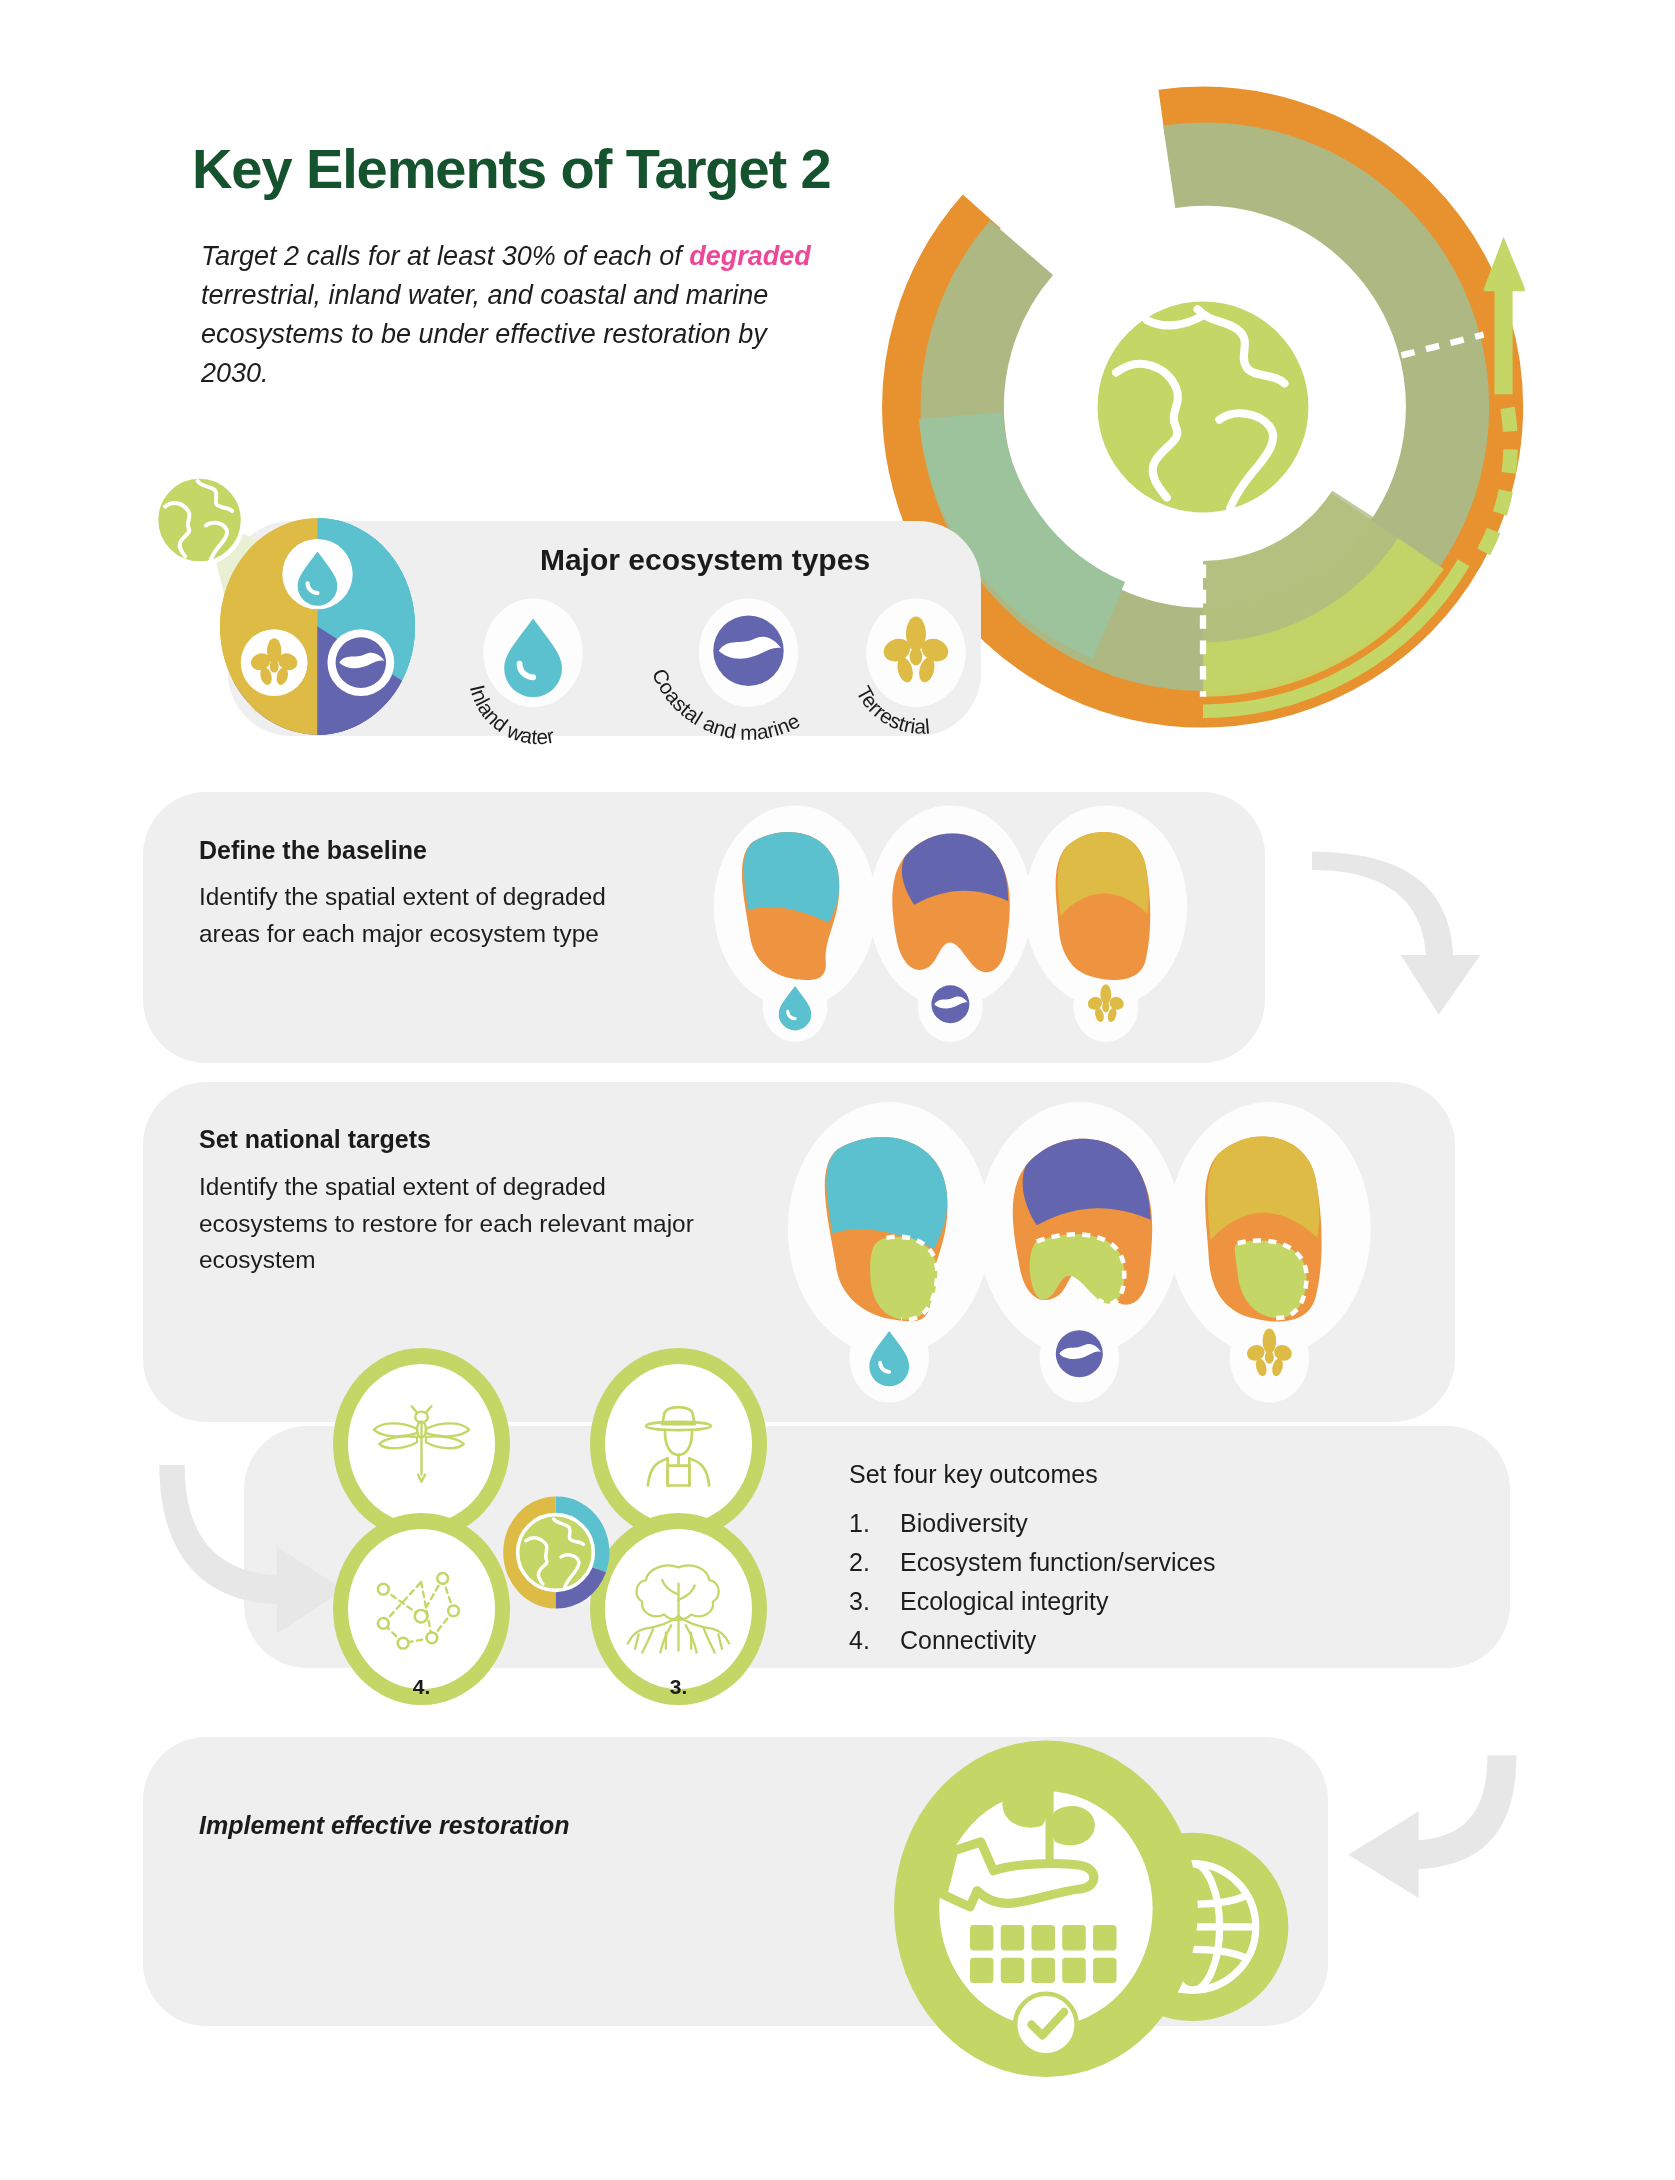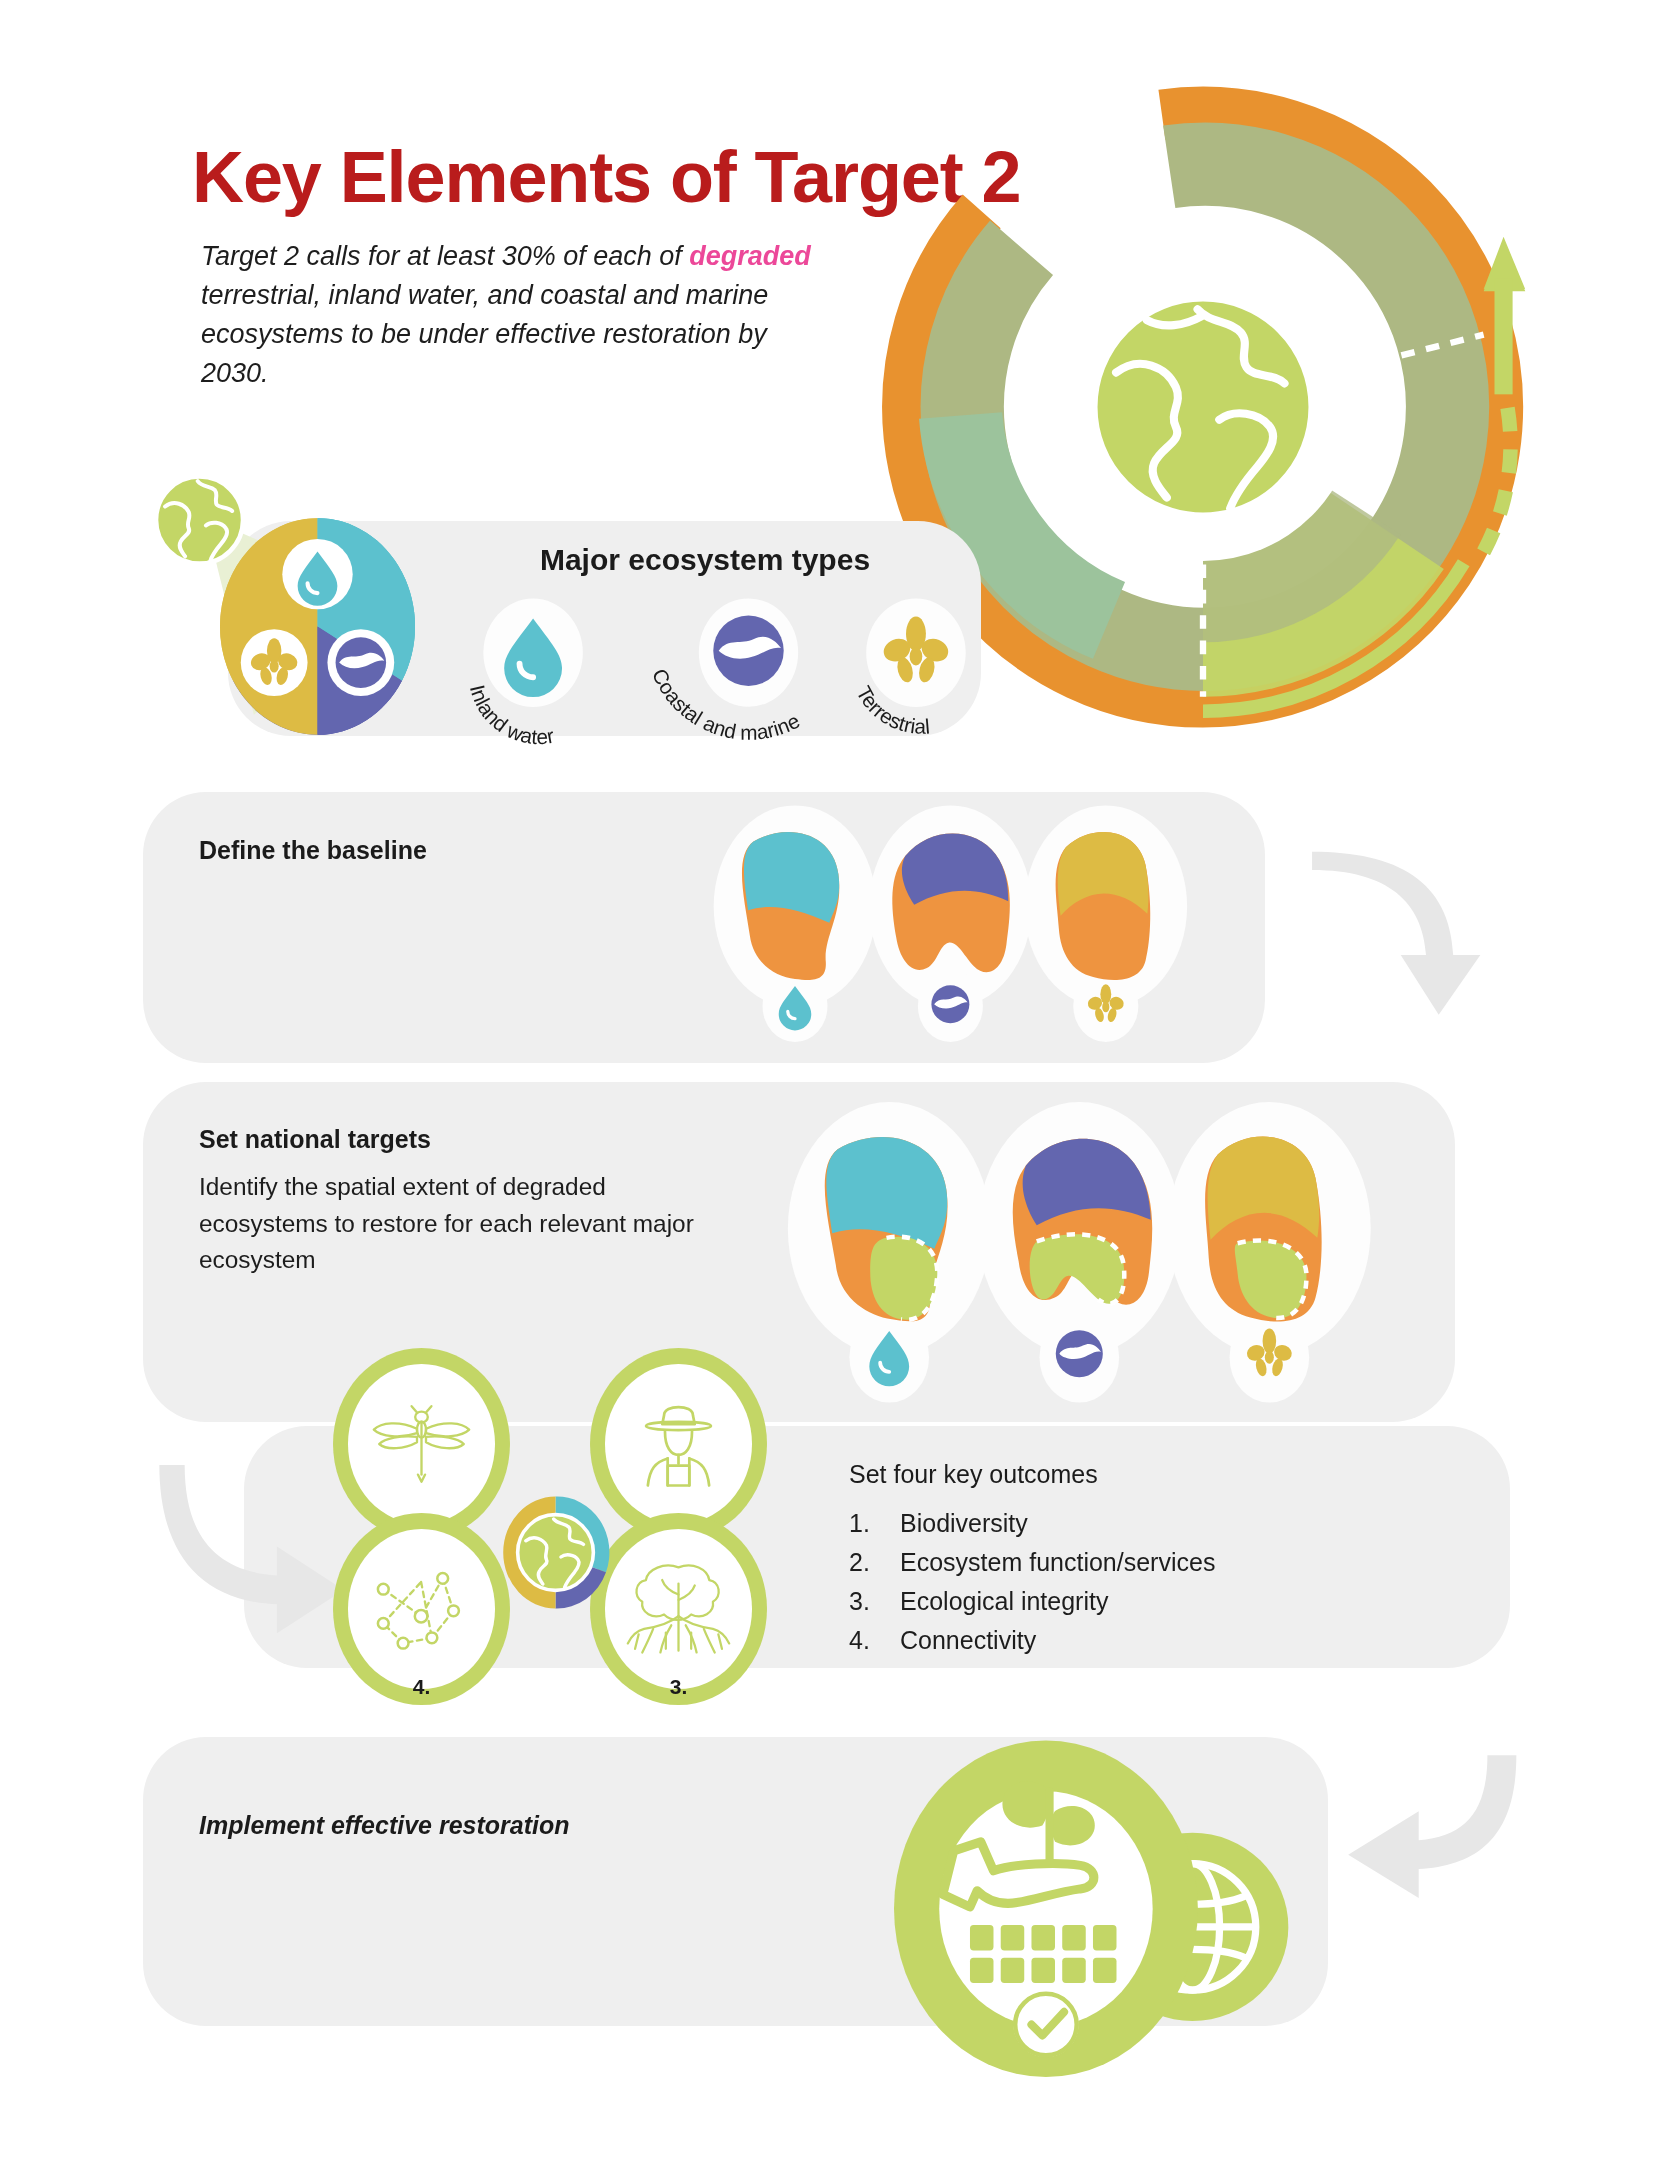--- a/index.html
+++ b/index.html
@@ -7,21 +7,21 @@
     width: 1675px; height: 2180px;
     background: #ffffff;
     font-family: "Liberation Sans", sans-serif;
     overflow: hidden;
   }
   #stage { position: relative; width: 1675px; height: 2180px; }
 
   
   .title {
     position: absolute; left: 192px; top: 136px;
-    font-size: 72px; font-weight: 700; color: #b91c1c;
+    font-size: 56px; font-weight: 700; color: #14532d;
     letter-spacing: -1.1px;
   }
   .intro {
     position: absolute; left: 201px; top: 237px; width: 633px;
     font-size: 27px; line-height: 1.45; color: #1d1d1d;
     font-style: italic;
   }
   .intro b { font-weight: 400; font-style: italic; }
   .intro .hl { color: #ec4899; font-weight: 700; }
 
@@ -224,20 +224,21 @@
       <ellipse cx="0" cy="6" rx="7" ry="10"></ellipse>
     </g>
     <path id="arcTR" d="M 36 92 A 80 80 0 0 0 178 110" fill="none"></path>
     <text font-size="23" fill="#1b1b1b">
       <textPath href="#arcTR" startOffset="4%">Terrestrial</textPath>
     </text>
   </svg>
 
   <div class="panel" style="left:143px; top:792px; width:1122px; height:271px;"></div>
   <div class="panel-head" style="left:199px; top:836px;">Define the baseline</div>
+  <div class="panel-body" style="left:199px; top:879px; width:452px;">Identify the spatial extent of degraded areas for each major ecosystem type</div>
 
   <svg style="position:absolute; left:688px; top:800px;" width="579" height="262" viewBox="0 0 640 290">
 
     <ellipse cx="118" cy="118" rx="90" ry="112" fill="#fdfdfd"></ellipse>
     <ellipse cx="290" cy="118" rx="90" ry="112" fill="#fdfdfd"></ellipse>
     <ellipse cx="462" cy="118" rx="90" ry="112" fill="#fdfdfd"></ellipse>
     <ellipse cx="118" cy="228" rx="36" ry="40" fill="#fdfdfd"></ellipse>
     <ellipse cx="290" cy="228" rx="36" ry="40" fill="#fdfdfd"></ellipse>
     <ellipse cx="462" cy="228" rx="36" ry="40" fill="#fdfdfd"></ellipse>
 

